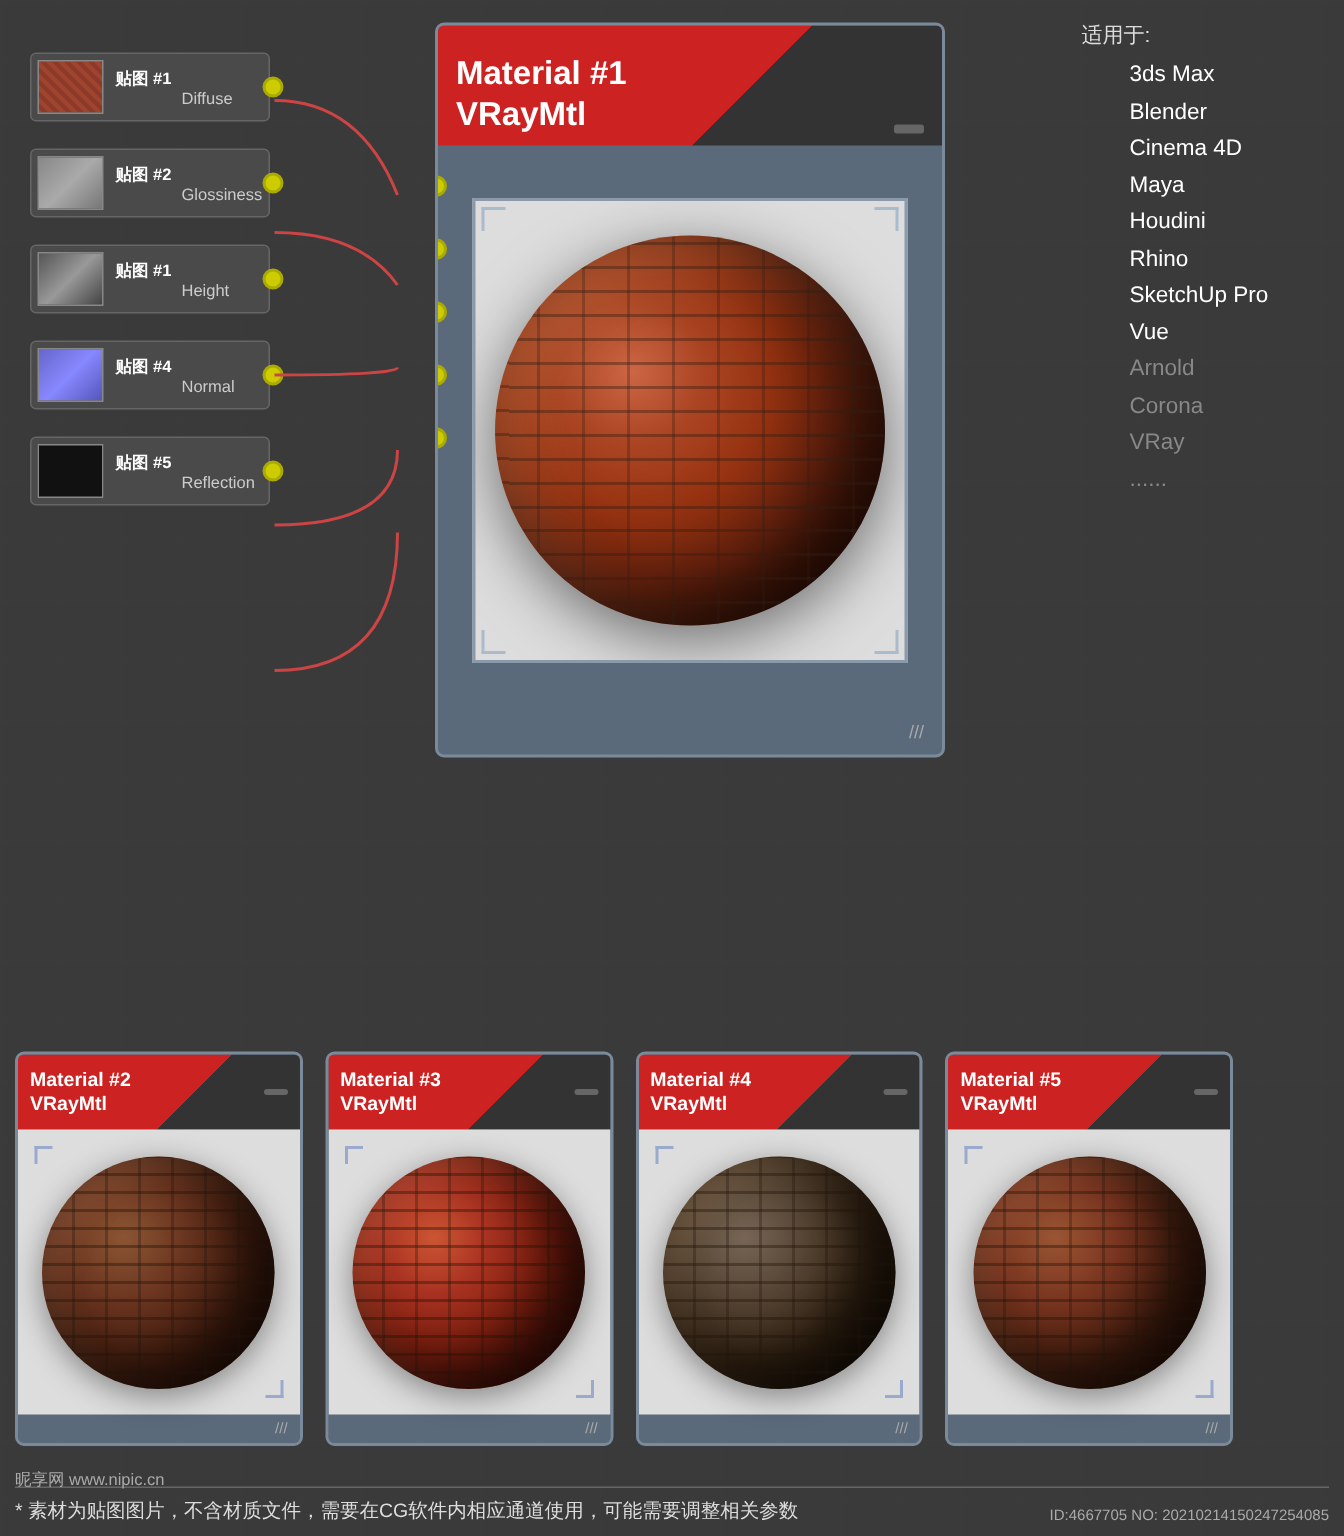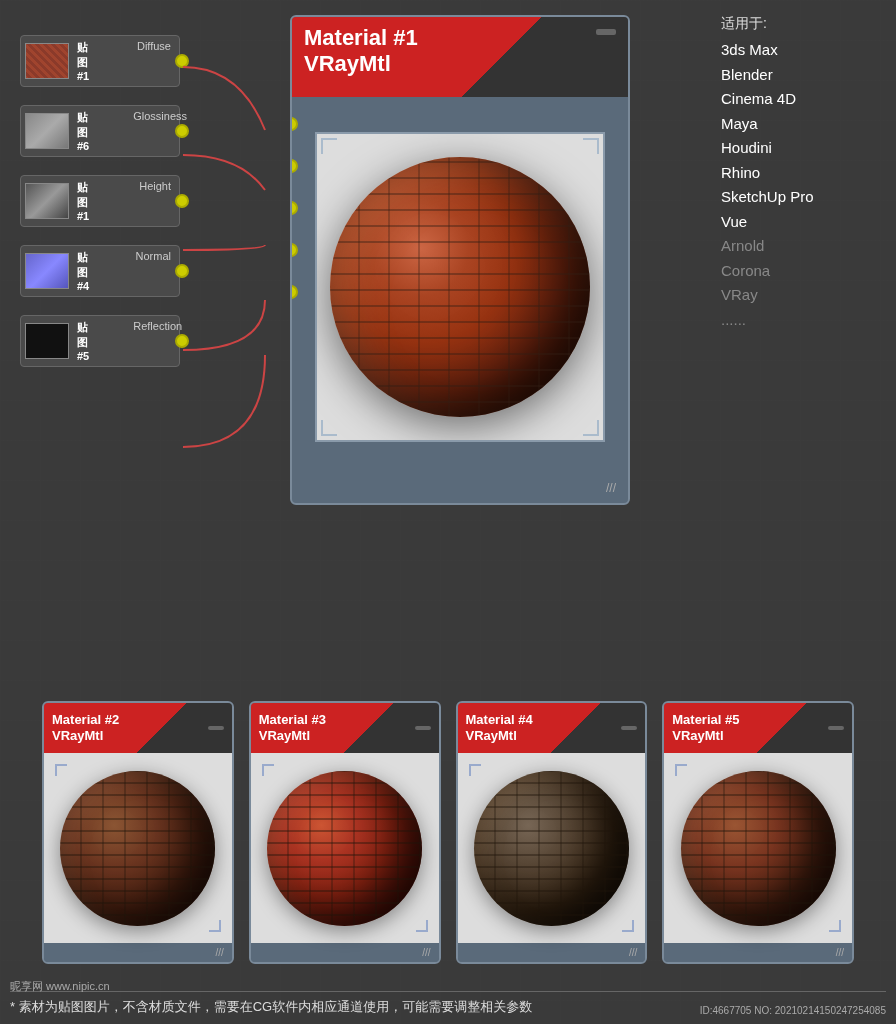--- a/index.html
+++ b/index.html
@@ -63,21 +63,21 @@
     .texture-node .node-thumb {
       width: 44px;
       height: 36px;
       border: 1px solid #888;
       margin-right: 8px;
       flex-shrink: 0;
     }
 
     .texture-node .node-label {
       display: flex;
-      flex-direction: row;
+      flex-direction: column;
     }
 
     .texture-node .node-title {
       color: #ffffff;
       font-size: 11px;
       font-weight: bold;
     }
 
     .texture-node .node-type {
       color: #cccccc;
@@ -144,21 +144,21 @@
       border: 2px solid #7a8a9a;
       border-radius: 6px;
       overflow: hidden;
     }
 
     .material-card-header {
       background: linear-gradient(135deg, #cc2222 0%, #cc2222 60%, #333 60%);
       padding: 8px 12px;
       display: flex;
       justify-content: space-between;
-      align-items: flex-start;
+      align-items: flex-end;
       height: 80px;
     }
 
     .material-card-title {
       color: white;
       font-size: 22px;
       font-weight: bold;
       line-height: 1.2;
     }
 
@@ -301,35 +301,35 @@
     .compat-label {
       color: #dddddd;
       font-size: 14px;
       margin-bottom: 4px;
     }
 
     .compat-item {
       color: #ffffff;
       font-size: 15px;
       line-height: 1.5;
+      margin-left: 32px;
     }
 
     .compat-item.dimmed {
       color: #888888;
     }
 
     
     .bottom-materials {
       position: absolute;
       bottom: 60px;
       left: 10px;
       display: flex;
       gap: 15px;
       width: 812px;
-      margin-left: 32px;
     }
 
     .material-card-small {
       flex: 1;
       background: #5a6a7a;
       border: 2px solid #7a8a9a;
       border-radius: 6px;
       overflow: hidden;
     }
 
@@ -492,21 +492,21 @@
         <div class="node-label">
           <span class="node-title">贴图 #1</span>
           <span class="node-type">Diffuse</span>
         </div>
         <div class="node-connector"></div>
       </div>
 
       <div class="texture-node node-glossiness">
         <div class="node-thumb"></div>
         <div class="node-label">
-          <span class="node-title">贴图 #6</span>
+          <span class="node-title">贴图 #2</span>
           <span class="node-type">Glossiness</span>
         </div>
         <div class="node-connector"></div>
       </div>
 
       <div class="texture-node node-height">
         <div class="node-thumb"></div>
         <div class="node-label">
           <span class="node-title">贴图 #1</span>
           <span class="node-type">Height</span>

